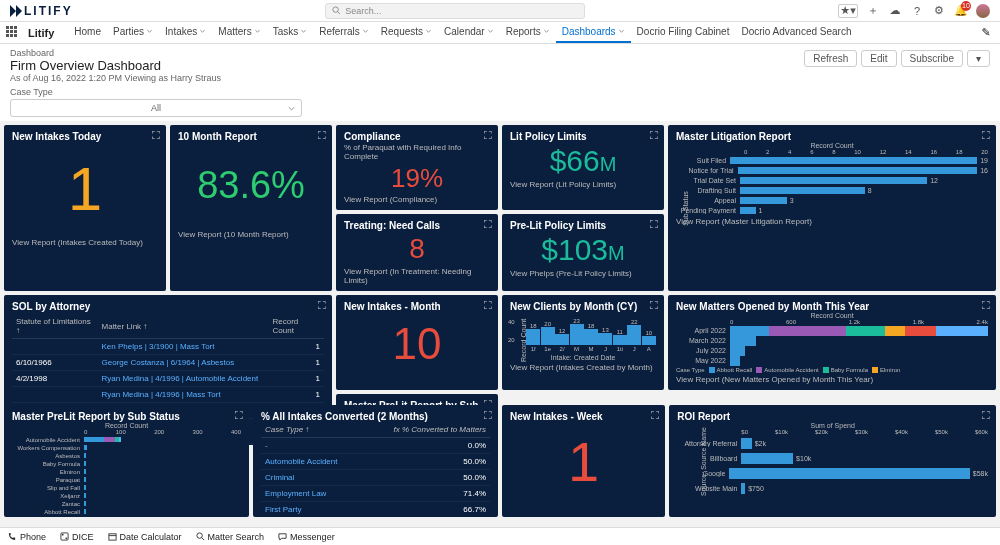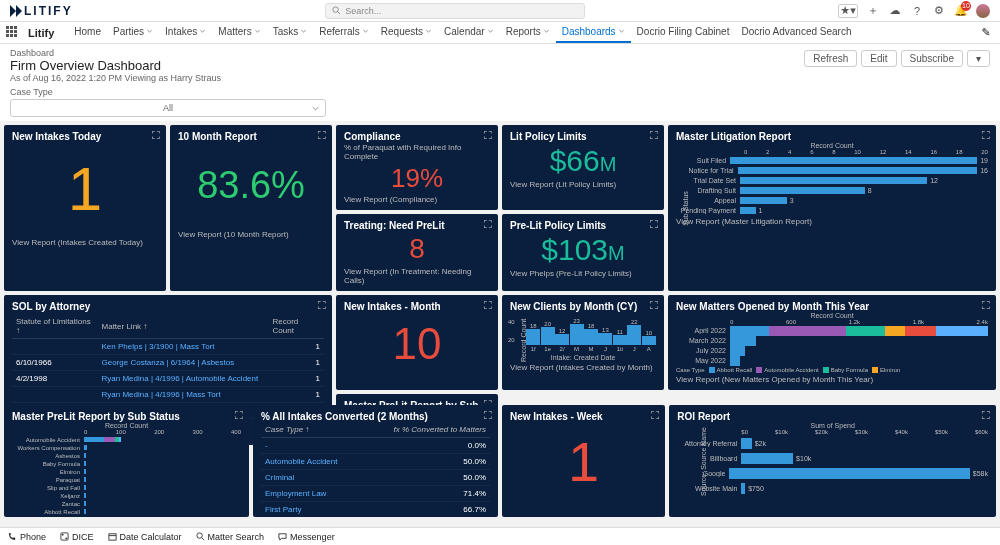--- a/index.html
+++ b/index.html
@@ -22,21 +22,21 @@
 .ni.active{border-bottom-color:#0070d2;color:#0070d2}
 .ni svg{width:7px;height:7px;margin-left:2px}
 .nav-r{margin-left:auto;display:flex;align-items:center}
 .pen{width:16px;height:16px;display:flex;align-items:center;justify-content:center;cursor:pointer}
 .sub{background:#fff;padding:4px 10px 2px;font-size:9px;color:#666;display:flex;align-items:flex-start}
 .sub-l{flex:1}
 .title{font-size:13px;font-weight:400;color:#222}
 .btns{display:flex;gap:4px;margin-top:2px}
 .btn{border:1px solid #ccc;background:#fff;padding:2px 8px;font-size:10px;border-radius:3px;cursor:pointer;color:#555}
 .ct{background:#fff;padding:2px 10px 4px;font-size:9px;color:#666}
-.dd{width:316px;height:18px;border:1px solid #ccc;border-radius:3px;display:flex;align-items:center;justify-content:center;font-size:9px;margin-top:2px;position:relative;cursor:pointer}
+.dd{width:292px;height:18px;border:1px solid #ccc;border-radius:3px;display:flex;align-items:center;justify-content:center;font-size:9px;margin-top:2px;position:relative;cursor:pointer}
 .dd svg{width:7px;height:7px;position:absolute;right:6px}
 .grid{display:grid;grid-template-columns:repeat(6,1fr);gap:4px;padding:4px;background:#f2f2f2}
 .card{background:#0a1e3d;color:#fff;border-radius:2px;padding:6px 8px;position:relative;overflow:hidden}
 .card.h2{grid-row:span 2}
 .ctitle{font-size:10px;font-weight:600}
 .csub{font-size:8px;color:#bbb;margin-top:1px}
 .cexp{position:absolute;top:4px;right:4px;width:10px;height:10px;cursor:pointer;color:#ccc}
 .big{font-size:42px;font-weight:300;text-align:center;line-height:1;padding:4px 0 2px}
 .big.yl{color:#f5a623}
 .big.gr{color:#2ecc71}
@@ -254,23 +254,23 @@
         </div>
       </div>
     <div class="vr">View Report (Master Litigation Report)</div>
     <div class="yax">
         <span>Sub-Status</span>
       </div>
   </div>
 
   <div class="card">
     <div class="cexp">⛶</div>
-    <div class="ctitle">Treating: Need PreLit</div>
+    <div class="ctitle">Treating: Need Calls</div>
     <div class="big rd" style="font-size:28px">8</div>
-    <div class="vr">View Report (In Treatment: Needing Calls)</div>
+    <div class="vr">View Report (In Treatment: Needing Limits)</div>
   </div>
   <div class="card">
     <div class="cexp">⛶</div>
     <div class="ctitle">Pre-Lit Policy Limits</div>
     <div class="big tl"><span>$103</span><span style="font-size:20px">M</span></div>
     <div class="vr">View Phelps (Pre-Lit Policy Limits)</div>
   </div>
 
   <div class="card h2" style="grid-column:span 2;height:150px">
     <div class="cexp">⛶</div>

